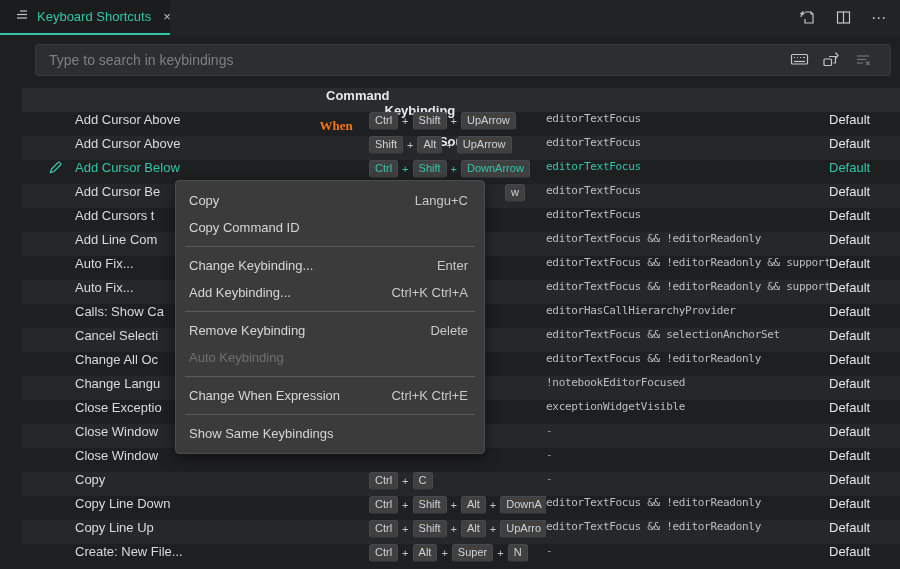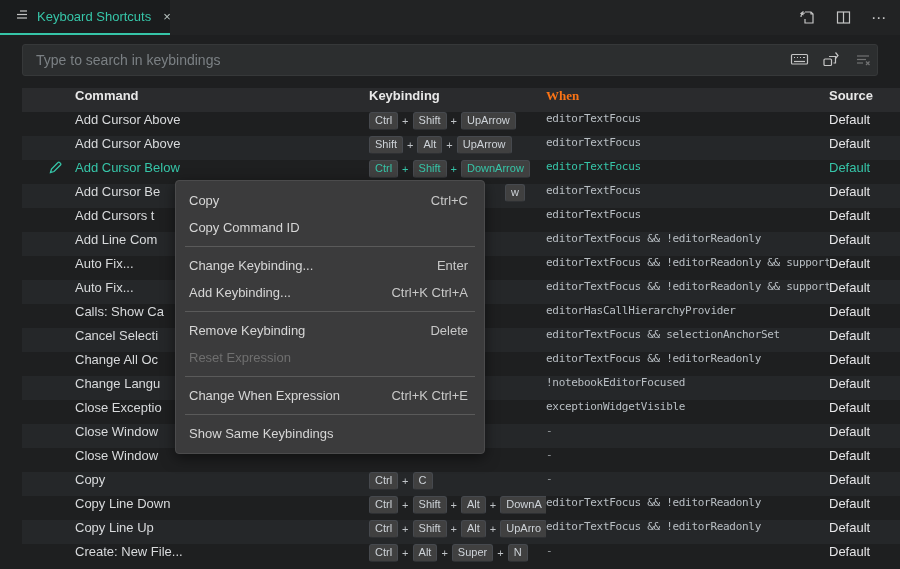--- a/index.html
+++ b/index.html
@@ -11,29 +11,29 @@
   .tabbar { position:relative; height:35px; background:#222324; display:flex; align-items:stretch; }
   .tab { width:170px; background:#1a1c1d; display:flex; align-items:center; gap:8px; padding:0 10px 0 14px; border-bottom:2px solid #36c5a8; cursor:pointer; }
   .tab-label { color:#36c5a8; font-size:13px; white-space:nowrap; }
   .tab-close { color:#b9c4c1; font-size:13px; margin-left:4px; line-height:1; }
   .editor-actions { position:absolute; right:10px; top:0; height:35px; display:flex; align-items:center; gap:14px; }
   .icon-btn { display:flex; align-items:center; justify-content:center; width:22px; height:22px; border-radius:4px; }
   .icon-btn svg { display:block; }
   .ellipsis { color:#c5c5c5; font-size:15px; letter-spacing:1px; }
 
   
-  .search-band { height:50px; padding:9px 22px 0 22px; }
+  .search-band { height:50px; padding:9px 22px 0 22px;margin-left:13px; }
   .search-input { width:856px; height:32px; background:#2c2e2f; border:1px solid #363839; border-radius:3px; color:#d8dadc; font-size:14px; padding:0 90px 0 13px; outline:none; font-family:"Liberation Sans","DejaVu Sans",sans-serif; }
   .search-input::placeholder { color:#7b8084; }
   .search-icons { position:absolute; top:43px; right:26px; height:32px; display:flex; align-items:center; gap:10px; }
   .search-icons .icon-btn.dim svg { opacity:.45; }
 
   
   .kb-table { position:absolute; top:88px; left:0; width:900px; }
-  .kb-head { display:flex; height:24px; align-items:flex-start; background:#2a2b2d; margin-left:22px; width:878px; }
+  .kb-head { display:flex; height:24px; align-items:center; background:#2a2b2d; margin-left:22px; width:878px;flex-direction:column; }
   .kb-head .hc { font-size:13px; font-weight:bold; color:#e8e8e8; }
   .row { display:flex; height:24px; align-items:flex-start; margin-left:22px; width:878px; }
   .row.alt { background:#252729; }
   .c-act { width:53px; display:flex; align-items:center; padding-left:26px; flex:none; }
   .c-cmd { width:270px; flex:none; font-size:13px; white-space:nowrap; overflow:hidden; color:#d8dadc; }
   .c-key { width:177px; flex:none; display:flex; align-items:center; white-space:nowrap; overflow:hidden;margin-left:24px; }
   .c-when { width:283px; flex:none; font-family:"DejaVu Sans Mono",monospace; font-size:11px; letter-spacing:-0.3px; color:#b9bfc4; white-space:nowrap; overflow:hidden; }
   .c-src { flex:1; font-size:13px; color:#e6e6e8; white-space:nowrap; }
   .c-when.dash { color:#9a9e a1; color:#9a9ea1; }
   .chip { display:inline-block; background:#404040; border:1px solid #46494e; border-bottom-color:#2e3033; border-radius:3px; font-size:11px; color:#ced3d8; padding:1px 5px 2px 5px; line-height:1.2; }
@@ -318,41 +318,41 @@
           </div>
       <div class="c-when dash">-</div>
       <div class="c-src">Default</div>
     </div>
       </div>
   </div>
 
   <div class="context-menu">
       <div class="menu-item">
         <span class="mi-label">Copy</span>
-        <span class="mi-key">Ctrl+C</span>
+        <span class="mi-key">Langu+C</span>
       </div>
       <div class="menu-item">
         <span class="mi-label">Copy Command ID</span>
       </div>
       <div class="menu-sep"></div>
       <div class="menu-item">
         <span class="mi-label">Change Keybinding...</span>
         <span class="mi-key">Enter</span>
       </div>
       <div class="menu-item">
         <span class="mi-label">Add Keybinding...</span>
         <span class="mi-key">Ctrl+K Ctrl+A</span>
       </div>
       <div class="menu-sep"></div>
       <div class="menu-item">
         <span class="mi-label">Remove Keybinding</span>
         <span class="mi-key">Delete</span>
       </div>
       <div class="menu-item disabled">
-        <span class="mi-label">Reset Expression</span>
+        <span class="mi-label">Auto Keybinding</span>
       </div>
       <div class="menu-sep"></div>
       <div class="menu-item">
         <span class="mi-label">Change When Expression</span>
         <span class="mi-key">Ctrl+K Ctrl+E</span>
       </div>
       <div class="menu-sep"></div>
       <div class="menu-item">
         <span class="mi-label">Show Same Keybindings</span>
       </div>

